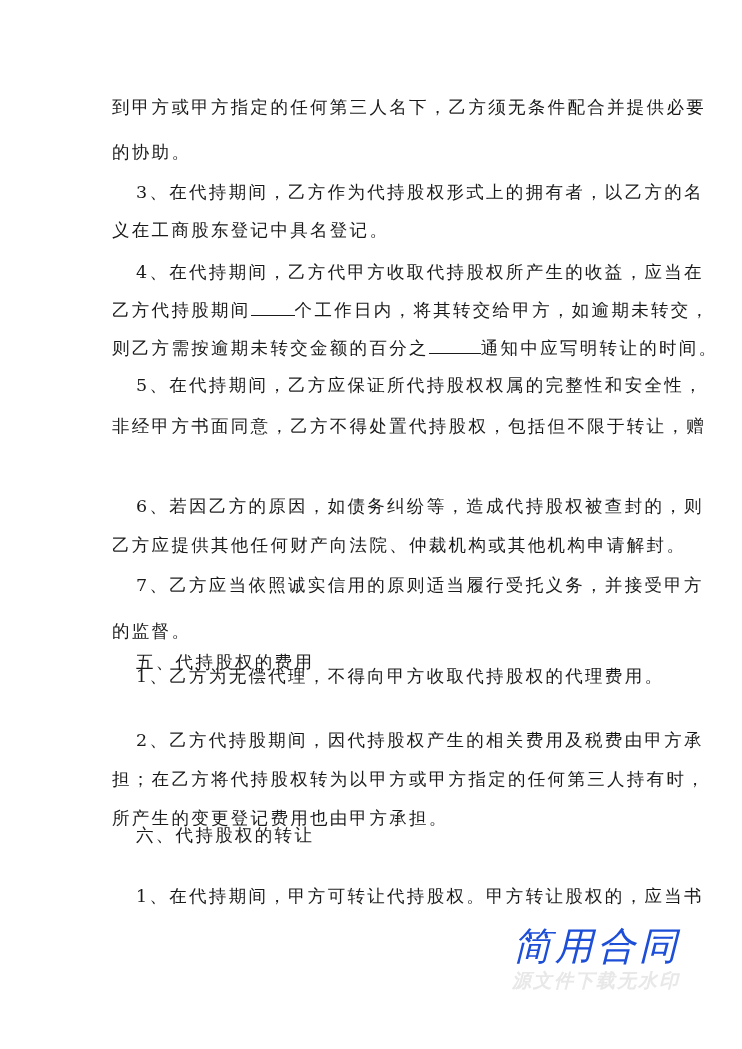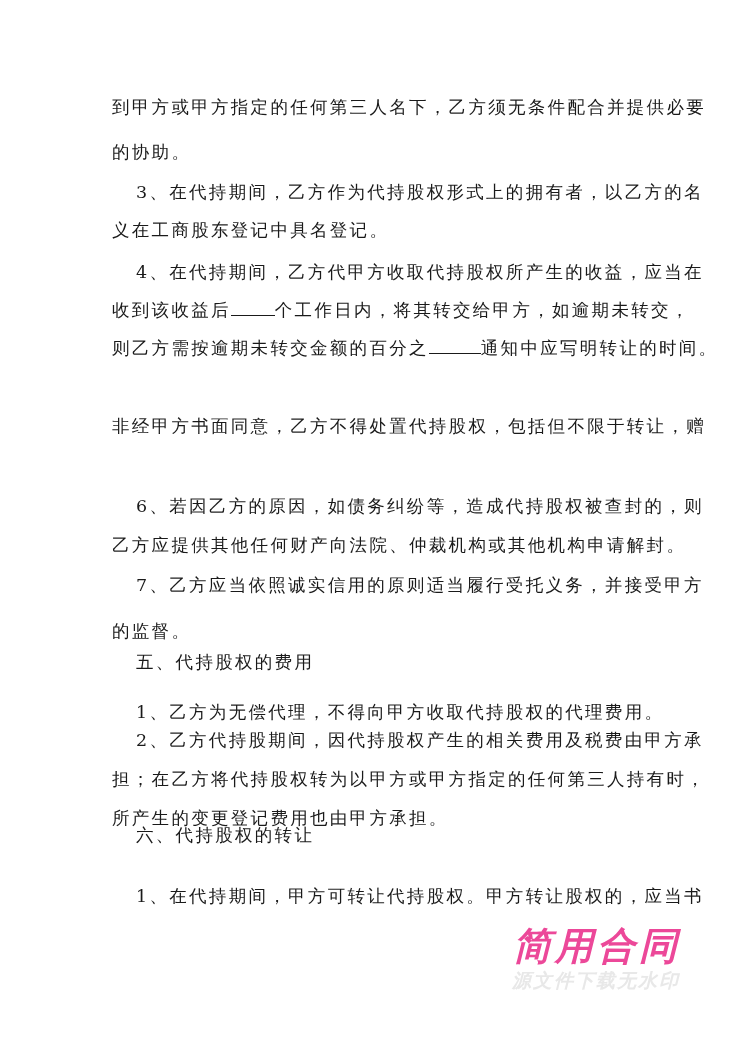--- a/index.html
+++ b/index.html
@@ -20,53 +20,54 @@
     }
     .indent { left: 136px; text-align: center; }
     .blank {
       display: inline-block;
       border-bottom: 1.2px solid #1a1a1a;
       height: 16px;
       vertical-align: baseline;
     }
     .wm1 {
       position: absolute; left: 513px; top: 921px;
-      font-family: "DejaVu Sans", sans-serif; font-weight: bold; font-style: italic;
-      font-size: 38px; color: #ec4899; letter-spacing: 4px; white-space: nowrap;
+      font-family: "DejaVu Sans", sans-serif; font-weight: normal; font-style: italic;
+      font-size: 38px; color: #1d4ed8; letter-spacing: 4px; white-space: nowrap;
     }
     .wm2 {
       position: absolute; left: 512px; top: 968px;
       font-family: "DejaVu Sans", sans-serif; font-weight: bold; font-style: italic;
       font-size: 19px; color: #e8e8e8; letter-spacing: 2px; white-space: nowrap;
     }
   </style>
 </head>
 <body>
 
 <div class="page">
   <div class="line" style="top:95px">到甲方或甲方指定的任何第三人名下，乙方须无条件配合并提供必要</div>
   <div class="line" style="top:140px">的协助。</div>
   <div class="line indent" style="top:180px">3、在代持期间，乙方作为代持股权形式上的拥有者，以乙方的名</div>
   <div class="line" style="top:218px">义在工商股东登记中具名登记。</div>
   <div class="line indent" style="top:260px">4、在代持期间，乙方代甲方收取代持股权所产生的收益，应当在</div>
 
   <div class="line" style="top:298px">
-    <span>收到该收益后</span><span class="blank" style="width:44px"></span><span>个工作日内，将其转交给甲方，如逾期未转交，</span>
+    <span>乙方代持股期间</span><span class="blank" style="width:44px"></span><span>个工作日内，将其转交给甲方，如逾期未转交，</span>
   </div>
   <div class="line" style="top:336px">
     <span>则乙方需按逾期未转交金额的百分之</span><span class="blank" style="width:52px"></span><span>通知中应写明转让的时间。</span>
   </div>
 
+  <div class="line indent" style="top:373px">5、在代持期间，乙方应保证所代持股权权属的完整性和安全性，</div>
   <div class="line" style="top:414px">非经甲方书面同意，乙方不得处置代持股权，包括但不限于转让，赠</div>
   <div class="line indent" style="top:494px">6、若因乙方的原因，如债务纠纷等，造成代持股权被查封的，则</div>
   <div class="line" style="top:533px">乙方应提供其他任何财产向法院、仲裁机构或其他机构申请解封。</div>
   <div class="line indent" style="top:573px">7、乙方应当依照诚实信用的原则适当履行受托义务，并接受甲方</div>
   <div class="line" style="top:619px">的监督。</div>
   <div class="line indent" style="top:650px">五、代持股权的费用</div>
-  <div class="line indent" style="top:700px">1、乙方为无偿代理，不得向甲方收取代持股权的代理费用。</div>
+  <div class="line indent" style="top:664px">1、乙方为无偿代理，不得向甲方收取代持股权的代理费用。</div>
   <div class="line indent" style="top:728px">2、乙方代持股期间，因代持股权产生的相关费用及税费由甲方承</div>
   <div class="line" style="top:767px">担；在乙方将代持股权转为以甲方或甲方指定的任何第三人持有时，</div>
   <div class="line" style="top:806px">所产生的变更登记费用也由甲方承担。</div>
   <div class="line indent" style="top:823px">六、代持股权的转让</div>
   <div class="line indent" style="top:884px">1、在代持期间，甲方可转让代持股权。甲方转让股权的，应当书</div>
 
   <div class="wm1">简用合同</div>
   <div class="wm2">源文件下载无水印</div>
 </div>
 

